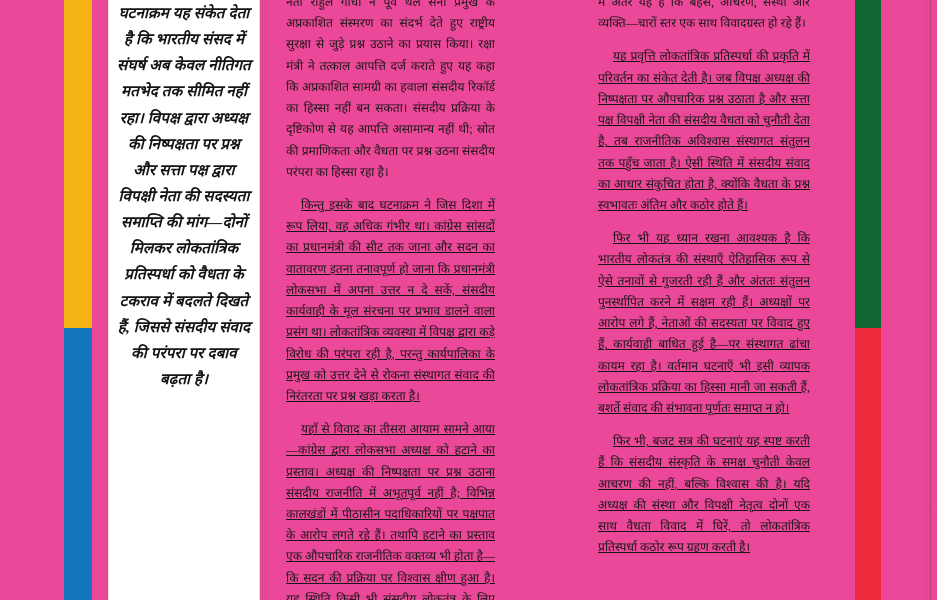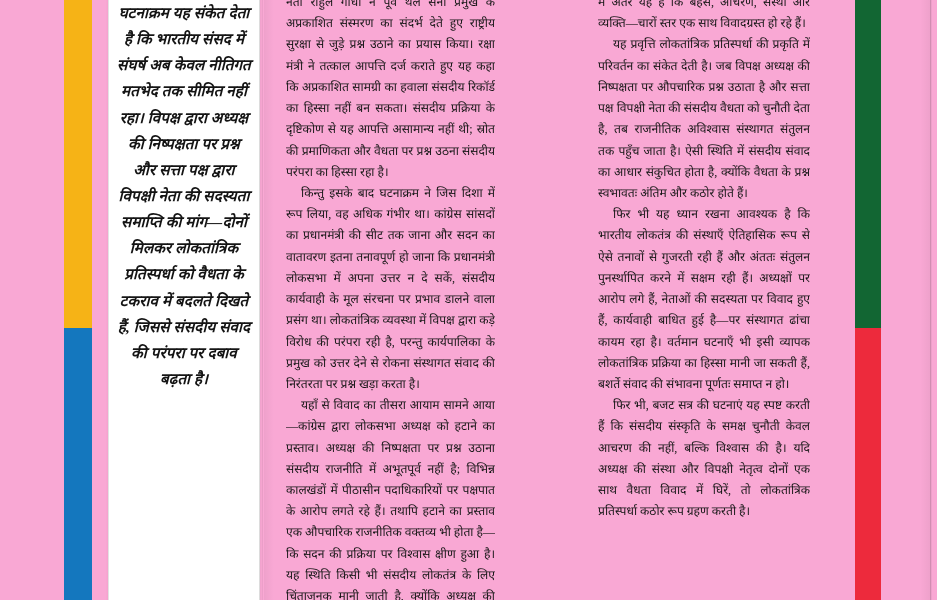--- a/index.html
+++ b/index.html
@@ -2,21 +2,21 @@
 <html><head>
 <meta charset="utf-8">
 <style>
   html,body{margin:0;padding:0;}
   body{
     width:937px;height:600px;overflow:hidden;
     background:#ffffff;
     font-family:"Liberation Serif","DejaVu Serif",serif;
     position:relative;
   }
-  .page{position:absolute;inset:0;background:#f9a8d4;overflow:hidden;}
+  .page{position:absolute;inset:0;background:#ec4899;overflow:hidden;}
 
   
   .bar{position:absolute;width:28px;}
   .bar.left{left:64px;}
   .bar.right{left:855px;width:26px;}
   .bar-top{top:-2px;height:330px;}
   .bar-bot{top:328px;height:276px;}
 
   
   .quote-panel{
@@ -47,21 +47,21 @@
     color:#161616;
     text-align:justify;
     text-justify:inter-word;
     overflow:hidden;
     height:614px;
   }
   .col2{left:286px;width:209px;}
   .col3{left:598px;width:212px;}
   .col p{margin:0 0 0 0;}
   .col p.ind{text-indent:15px;}
-  .col p + p{margin-top:0px;}
+  .col p + p{margin-top:12px;text-decoration:underline;}
 
   
   .divider{
     position:absolute;top:0;width:1px;height:600px;
     background:linear-gradient(to bottom,rgba(0,0,0,0.05),rgba(0,0,0,0.09),rgba(0,0,0,0.05));
   }
   .d1{left:262px;}
   .d-right-edge{left:930px;background:rgba(0,0,0,0.12);}
   .paper-shade{
     position:absolute;top:0;left:264px;width:10px;height:600px;

